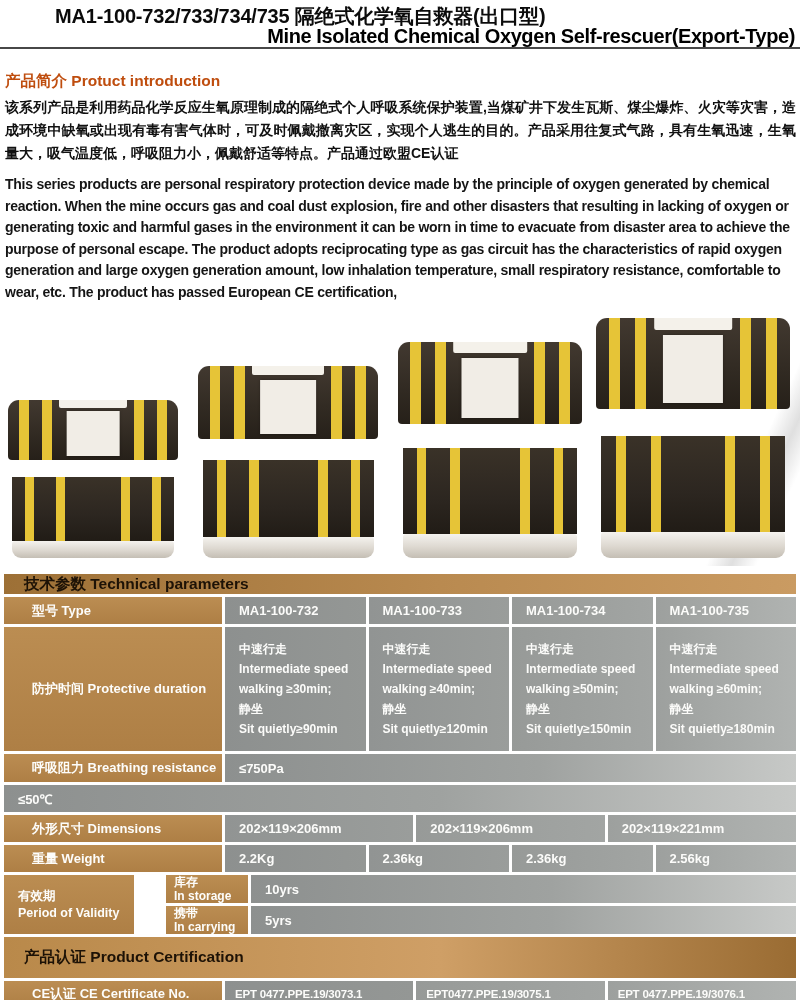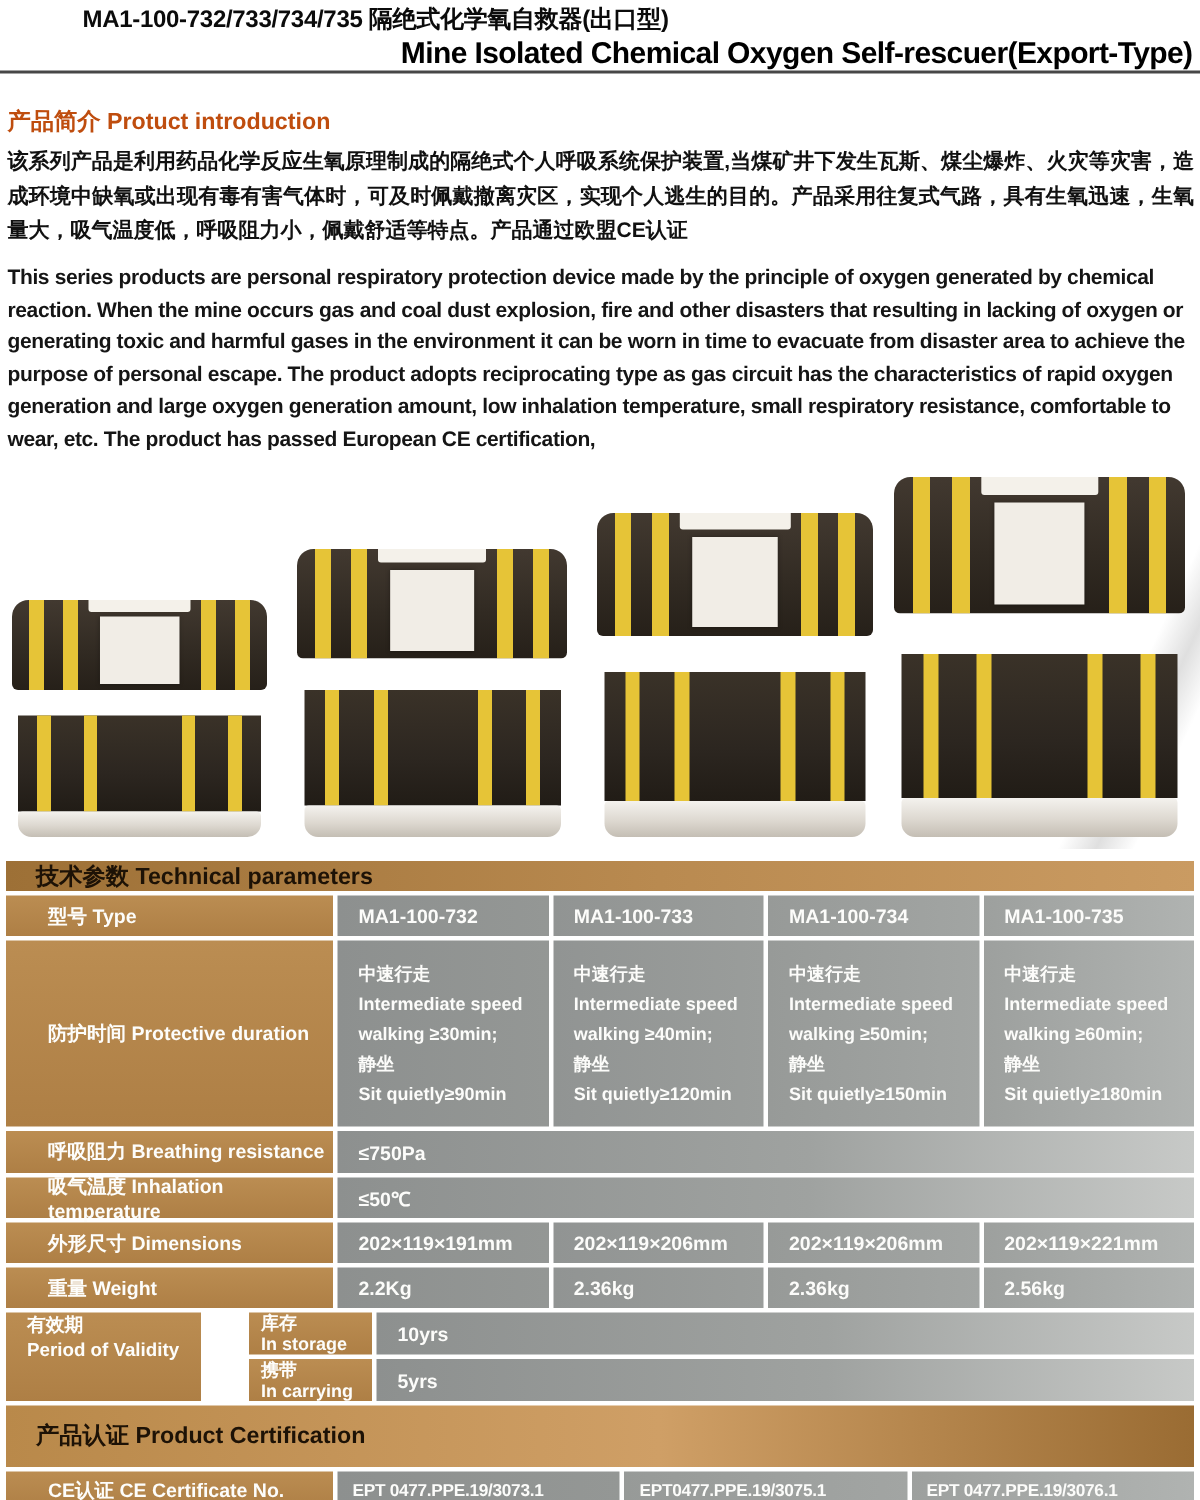--- a/index.html
+++ b/index.html
@@ -1,21 +1,21 @@
 <!DOCTYPE html>
 <html><head>
 <meta charset="utf-8">
 <style>
   * { margin:0; padding:0; box-sizing:border-box; }
   html,body { background:#ffffff; }
   body { width:800px; height:1000px; font-family:"Liberation Sans", sans-serif; position:relative; overflow:hidden; }
   .page { position:absolute; top:0; left:0; width:800px; height:1000px; background:#fff; }
 
   
-  .title-cn { position:absolute; top:3px; left:55px; font-size:16px; font-weight:bold; color:#0b0b0b; letter-spacing:-0.2px; white-space:nowrap; }
+  .title-cn { position:absolute; top:3px; left:55px; font-size:20px; font-weight:bold; color:#0b0b0b; letter-spacing:-0.2px; white-space:nowrap; }
   .title-en { position:absolute; top:25px; right:5px; font-size:20px; font-weight:bold; color:#000000; letter-spacing:-0.4px; white-space:nowrap; }
   .title-rule { position:absolute; top:47px; left:0; width:800px; height:2px; background:#474747; }
 
   
   .intro-heading { position:absolute; top:71px; left:5px; font-size:15.5px; font-weight:bold; color:#bf4d0e; }
   .para-cn { position:absolute; top:96px; left:5px; width:791px; font-size:14px; font-weight:bold; color:#111; line-height:23px; text-align:justify; }
   .para-en { position:absolute; top:174px; left:5px; width:791px; font-size:14px; font-weight:bold; color:#151515; line-height:21.5px; letter-spacing:-0.25px; text-align:left; }
 
   
   .photo { position:absolute; top:300px; left:0; width:800px; height:272px; background:#fff; }
@@ -52,21 +52,21 @@
             font-size:13px; font-weight:bold; color:#fcfcfa; }
   .g1 { background:linear-gradient(90deg,#8d908f,#949795); }
   .g2 { background:linear-gradient(90deg,#919493,#9a9d9b); }
   .g3 { background:linear-gradient(90deg,#979a98,#a2a5a3); }
   .g4 { background:linear-gradient(90deg,#9da09e,#b0b3b1); }
   .t-span { flex:1; display:flex; align-items:center; padding-left:14px; font-size:13px; font-weight:bold; color:#fcfcfa;
             background:linear-gradient(90deg, #8d908f 0%, #9fa2a0 55%, #c7c9c7 100%); }
   .dur-cell { align-items:flex-start; flex-direction:column; justify-content:center; padding:8px 6px 8px 14px; }
   .dur-cell div { font-size:12px; line-height:20px; font-weight:bold; }
   .validity { display:flex; gap:3px; margin-bottom:3px; }
-  .v-label { flex:0 0 130px; width:130px; display:flex; flex-direction:column; justify-content:flex-start; padding-left:14px;
+  .v-label { flex:0 0 130px; width:130px; display:flex; flex-direction:column; justify-content:center; padding-left:14px;
              font-size:12.5px; font-weight:bold; color:#fdfdfb; line-height:17px;
              background:linear-gradient(180deg,#bb8d52,#ae7f45); }
   .v-right { flex:1; display:flex; flex-direction:column; gap:3px; }
   .v-subrow { display:flex; gap:3px; height:28px;padding-left:29px; }
   .v-sub { flex:0 0 82px; width:82px; display:flex; flex-direction:column; justify-content:center; padding-left:8px;
            font-size:12px; font-weight:bold; color:#fdfdfb; line-height:14px;
            background:linear-gradient(180deg,#bb8d52,#ae7f45); }
   .v-val { flex:1; display:flex; align-items:center; padding-left:14px; font-size:13px; font-weight:bold; color:#fcfcfa;
            background:linear-gradient(90deg, #8d908f 0%, #9fa2a0 55%, #c7c9c7 100%); }
   .h27 { height:27px; } .h28 { height:28px; } .h124 { height:124px; } .h25 { height:25px; }
@@ -172,27 +172,25 @@
         <div>Sit quietly≥180min</div>
       </div>
     </div>
 
     <div class="t-row h28">
       <div class="t-label">呼吸阻力 Breathing resistance</div>
       <div class="t-span">≤750Pa</div>
     </div>
 
     <div class="t-row h27">
-      <div class="t-label">吸气温度 Inhalation temperature</div>
       <div class="t-span">≤50℃</div>
     </div>
 
     <div class="t-row h27">
       <div class="t-label">外形尺寸 Dimensions</div>
-      <div class="t-cell g1">202×119×191mm</div>
       <div class="t-cell g2">202×119×206mm</div>
       <div class="t-cell g3">202×119×206mm</div>
       <div class="t-cell g4">202×119×221mm</div>
     </div>
 
     <div class="t-row h27">
       <div class="t-label">重量 Weight</div>
       <div class="t-cell g1">2.2Kg</div>
       <div class="t-cell g2">2.36kg</div>
       <div class="t-cell g3">2.36kg</div>

